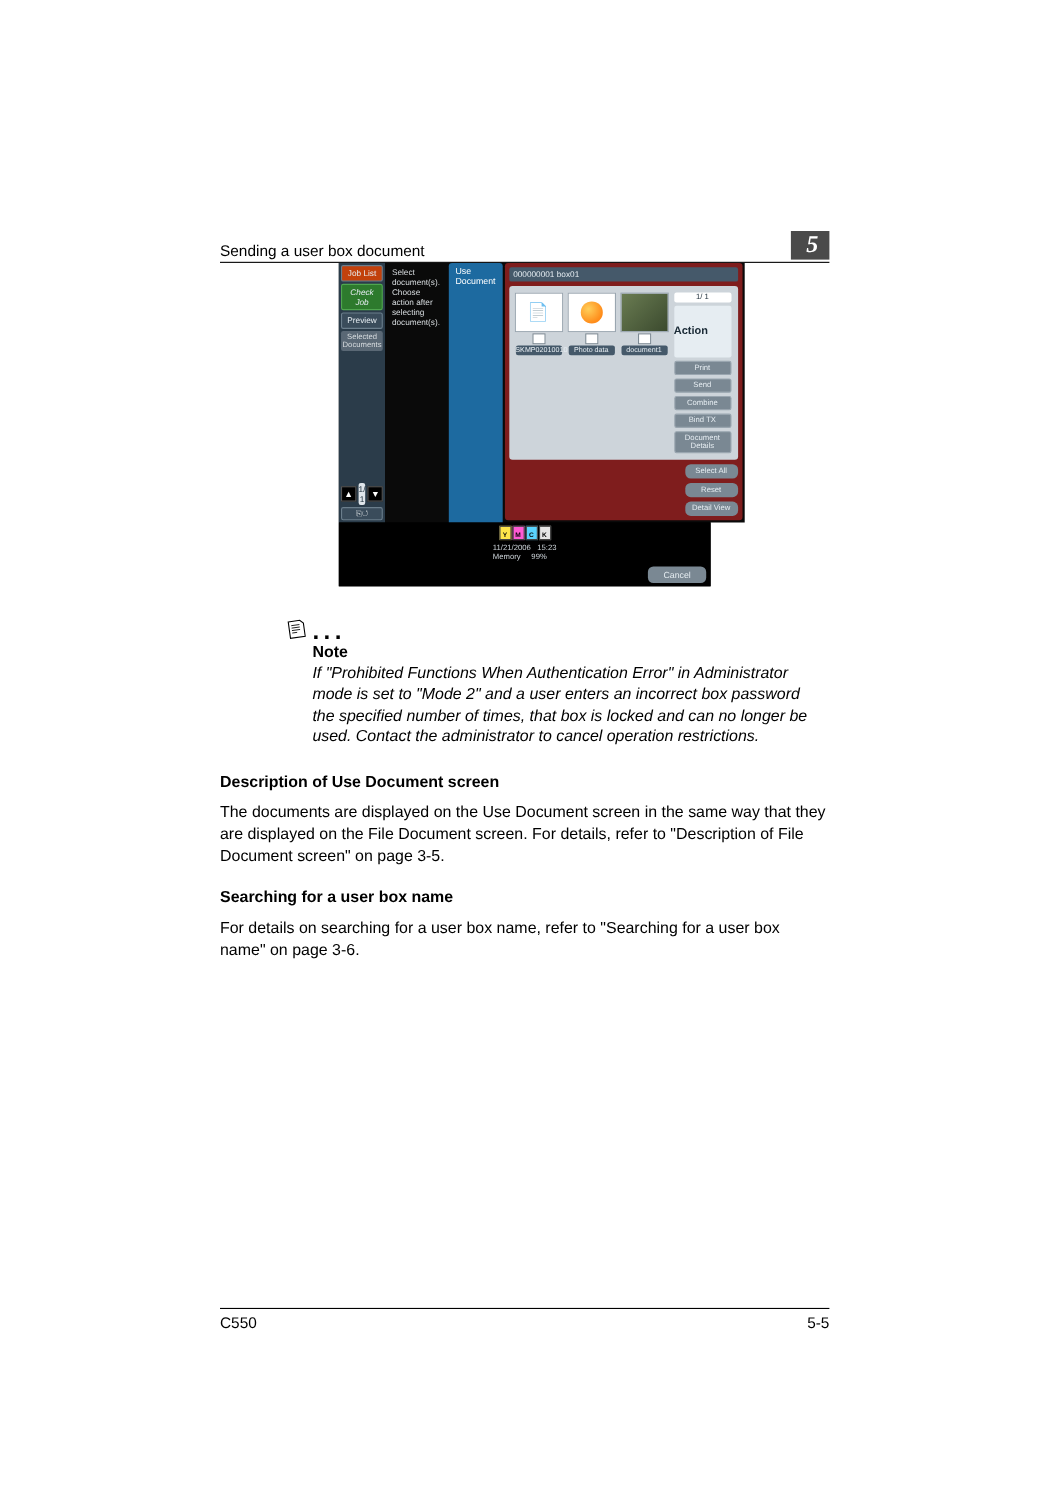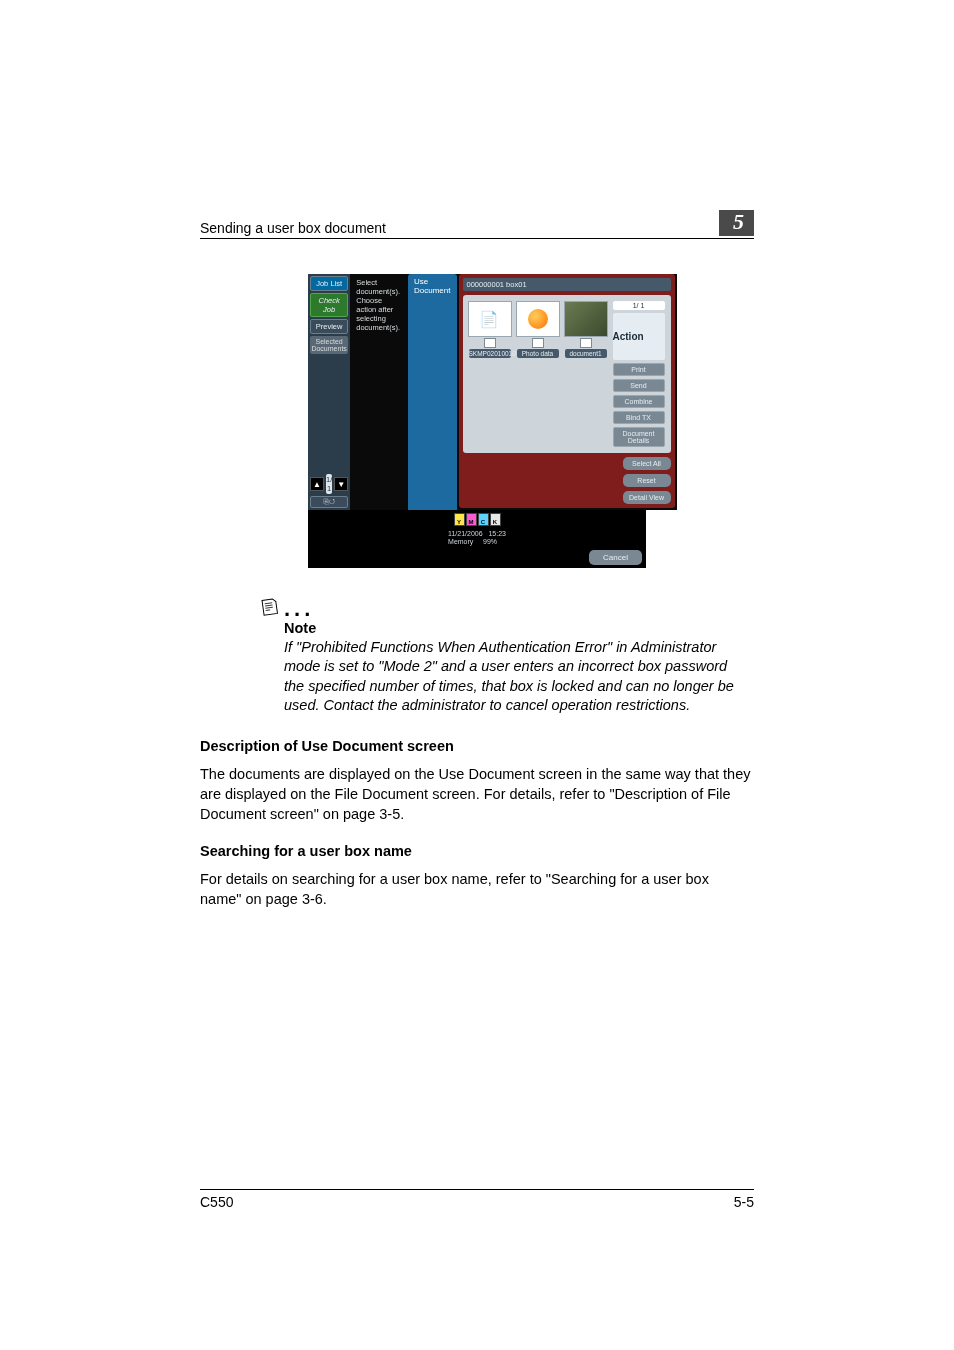--- a/index.html
+++ b/index.html
@@ -16,21 +16,20 @@
     box-sizing: border-box;
     min-height: 1250px;
     position: relative;
   }
   .header-row {
     display: flex;
     justify-content: space-between;
     align-items: flex-end;
     border-bottom: 1px solid #000;
     padding-bottom: 2px;
-    margin-bottom: 35px;
   }
   .running-head {
     font-size: 14px;
   }
   .chapter-tab {
     background: #4a4a4a;
     color: #fff;
     font-weight: bold;
     font-size: 22px;
     font-style: italic;
@@ -63,21 +62,21 @@
   .mfp-left {
     width: 72px;
     background: #2b3c4a;
     display: flex;
     flex-direction: column;
     gap: 2px;
     padding: 2px;
     box-sizing: border-box;
   }
   .mfp-btn {
-    background: #0369a1;
+    background: #c2410c;
     border: 1px solid #6b7e8c;
     border-radius: 2px;
     text-align: center;
     padding: 2px 1px;
     font-size: 7.5px;
     color: #e6edf2;
   }
   .mfp-btn.green { background:#2d7a2d; border-color:#4fa64f;font-style:italic; }
   .mfp-btn.sel  { background:#3a4c5b; }
   .mfp-sel-docs {

